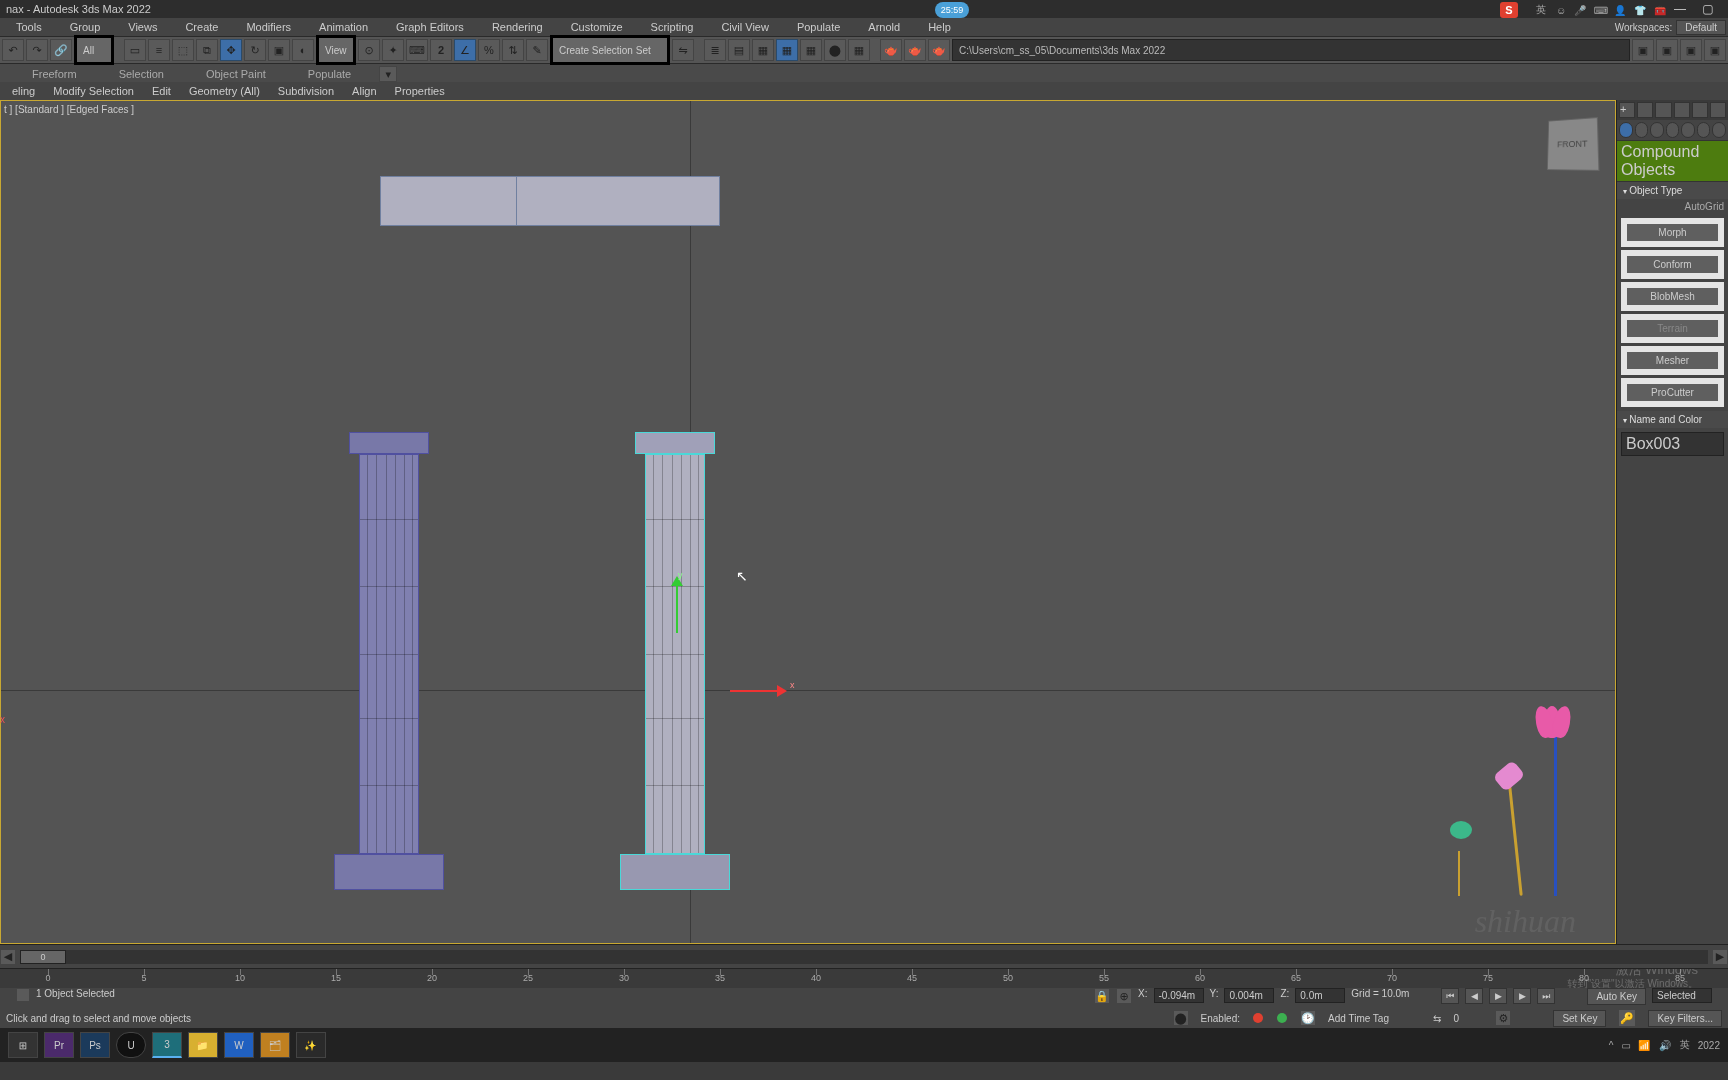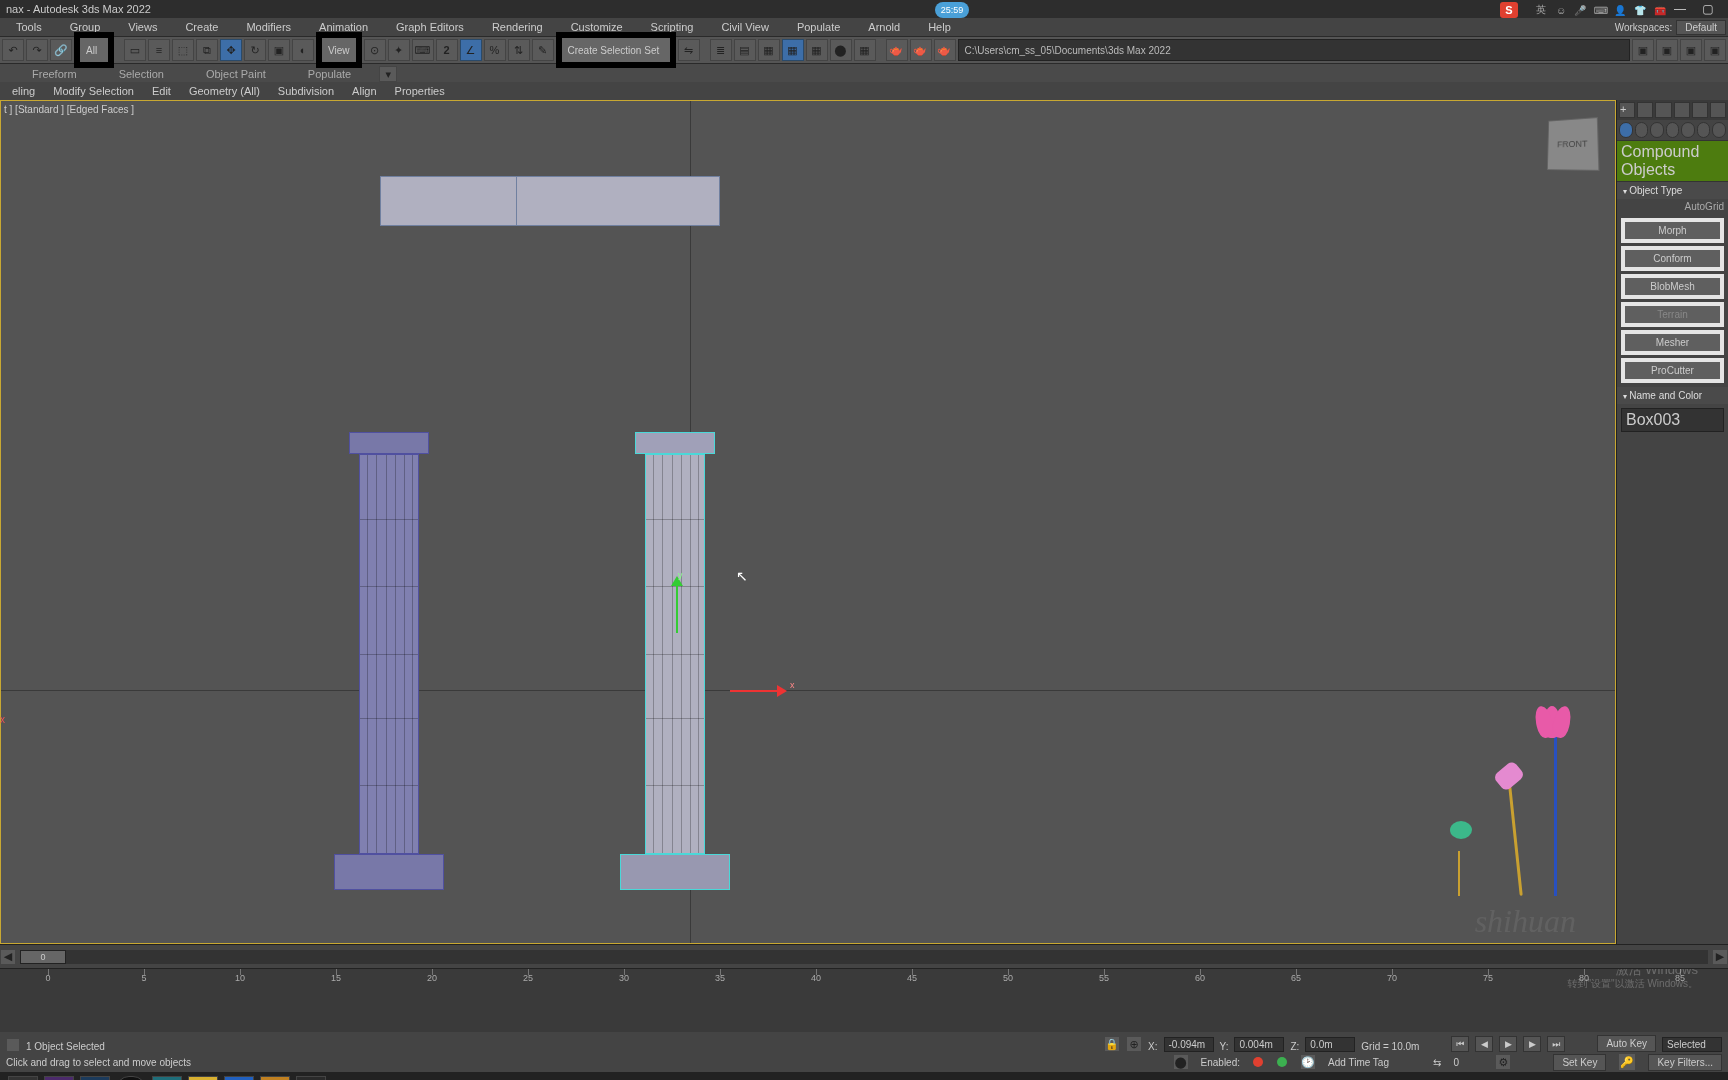--- a/index.html
+++ b/index.html
@@ -14,21 +14,21 @@
 .menubar { height: 18px; background: #444; display: flex; align-items: center; padding: 0 2px; }
 .menubar .mitem { padding: 8px 14px; height: 18px; display: flex; align-items: center; }
 .menubar .spacer { flex:1; }
 .menubar .wslabel { font-size: 10px; color:#ccc; padding-right:4px;}
 .menubar .wsdrop { background:#555; padding:1px 8px; font-size:10px; border:1px solid #333;}
 
 
 .toolbar { height: 28px; background: #555; display: flex; align-items: center; padding: 0 2px; gap:2px; border-top:1px solid #2a2a2a; border-bottom:1px solid #2a2a2a;}
 .tbtn { width:22px; height:22px; background:#5a5a5a; border:1px solid #444; display:flex; align-items:center; justify-content:center; font-size:11px; color:#222;}
 .tbtn.active { background:#3d6ea8; border-color:#2a4a6a;}
-.tdrop { height:16px; background:#666; border:6px solid #000000; padding:12px 6px; font-size:10px; display:flex; align-items:center; min-width:40px;}
+.tdrop { height:16px; background:#666; border:3px solid #000000; padding:12px 6px; font-size:10px; display:flex; align-items:center; min-width:40px;}
 .tsep { width:6px; }
 .tpath { flex:1; min-width:180px; background:#333; border:1px solid #222; height:22px; padding:0 6px; font-size:10px; display:flex; align-items:center; color:#bbb;}
 
 
 .ribbon-tabs { height: 18px; background:#4a4a4a; display:flex; align-items:flex-end; gap:2px;}
 .rtab { padding: 2px 20px; background:#555; font-size:11px; border-top-left-radius:3px; border-top-right-radius:3px; color:#ddd;}
 .rtab.off { background:transparent; color:#aaa;}
 .ribbon-sub { height:18px; background:#444; display:flex; align-items:center; gap:2px; padding:0 4px; font-size:11px;}
 .ribbon-sub .sitem { padding:2px 8px; }
 
@@ -83,38 +83,38 @@
 .cmd-panel { width:112px; background:#444; border-left:1px solid #222; display:flex; flex-direction:column;}
 .cmd-top { height:20px; display:flex; gap:2px; padding:2px; background:#3a3a3a;}
 .cmd-top .ic{flex:1;height:16px;background:#555;border:1px solid #333;}
 .cmd-cat { height:20px; display:flex; gap:2px; padding:2px; background:#444;}
 .cmd-cat .ic{flex:1;height:16px;background:#555;border:1px solid #333;border-radius:8px;}
 .cmd-cat .ic.active{background:#3d6ea8;}
 .cmd-sec { background:#4d7c0f; padding:2px 4px; font-size:16px; border-top:1px solid #333; border-bottom:1px solid #333;}
 .cmd-roll { background:#4a4a4a; padding:3px 6px; font-size:10px; color:#ddd; }
 .cmd-roll::before{content:"▾ "; font-size:8px;}
 .cmd-body { padding:4px; display:flex; flex-direction:column; gap:3px;}
-.cmd-btn { background:#5f5f5f; border:4px solid #e5e5e5; text-align:center; padding:3px 0; font-size:10px;}
+.cmd-btn { background:#5f5f5f; border:6px solid #e5e5e5; text-align:center; padding:3px 0; font-size:10px;}
 .cmd-btn.dis{color:#888;}
 .cmd-check { font-size:10px; text-align:right; padding:2px 4px; color:#aaa;}
 .cmd-input { background:#333; border:1px solid #222; padding:2px 4px; font-size:16px; color:#ccc;}
 
 
 .slider-row { height:24px; background:#444; display:flex; align-items:center; border-top:1px solid #222;}
 .slider-track{ flex:1; height:14px; background:#333; position:relative; margin:0 4px;}
 .slider-thumb{position:absolute;left:0;top:0;width:46px;height:14px;background:#666;border:1px solid #222;display:flex;align-items:center;justify-content:center;font-size:9px;}
 
 
 .ruler { height:20px; background:#3a3a3a; position:relative; font-size:9px; color:#aaa; border-top:1px solid #222; overflow:hidden; padding-top:4px; display:flex;}
 .ruler .rt { flex:1; text-align:center; position:relative;}
 .ruler .rt::before{content:"";position:absolute;left:50%;top:-4px;width:1px;height:6px;background:#777;}
 .activate-win{position:absolute;right:30px;bottom:-2px;color:rgba(255,255,255,.25);font-size:13px;text-align:right;line-height:1.2;}
 
 
-.status1 { height:20px; background:#444; display:flex; align-items:flex-end; gap:6px; padding:0 6px; font-size:10px;margin-top:44px;}
+.status1 { height:20px; background:#444; display:flex; align-items:flex-start; gap:6px; padding:0 16px; font-size:10px;}
 .status1 .sf{background:#333;border:1px solid #222;padding:1px 4px;min-width:50px;}
 .status1 .lbl{color:#ccc;}
 .status1 .spacer{flex:1;}
 .status1 .pbtn{width:18px;height:16px;background:#555;border:1px solid #333;display:flex;align-items:center;justify-content:center;font-size:9px;}
 .status2 { height:20px; background:#444; display:flex; align-items:center; gap:12px; padding:0 6px; font-size:10px;}
 .status2 .spacer{flex:1;}
 .status2 .dot{width:10px;height:10px;border-radius:50%;display:inline-block;margin:0 1px;}
 .sbtn{background:#555;border:1px solid #333;padding:2px 8px;font-size:10px;}
 
 

